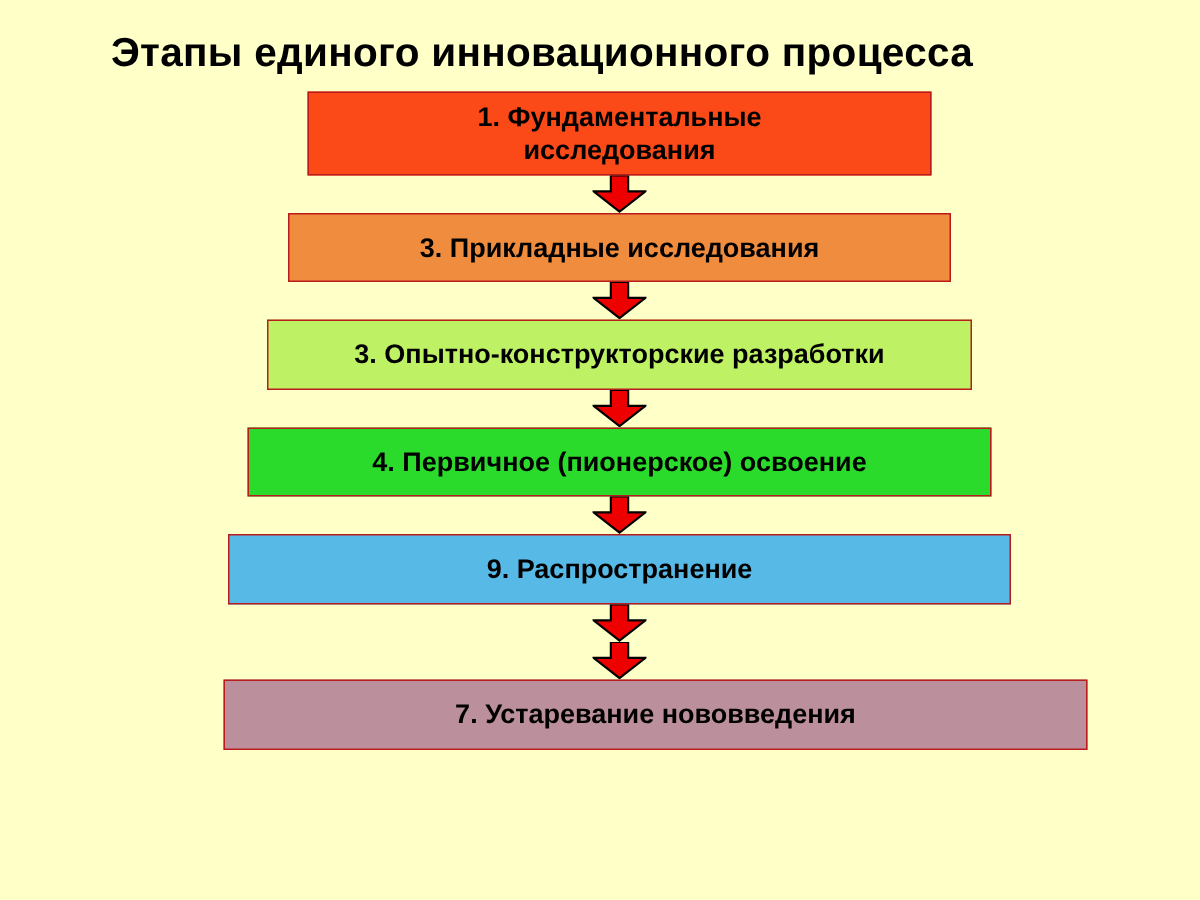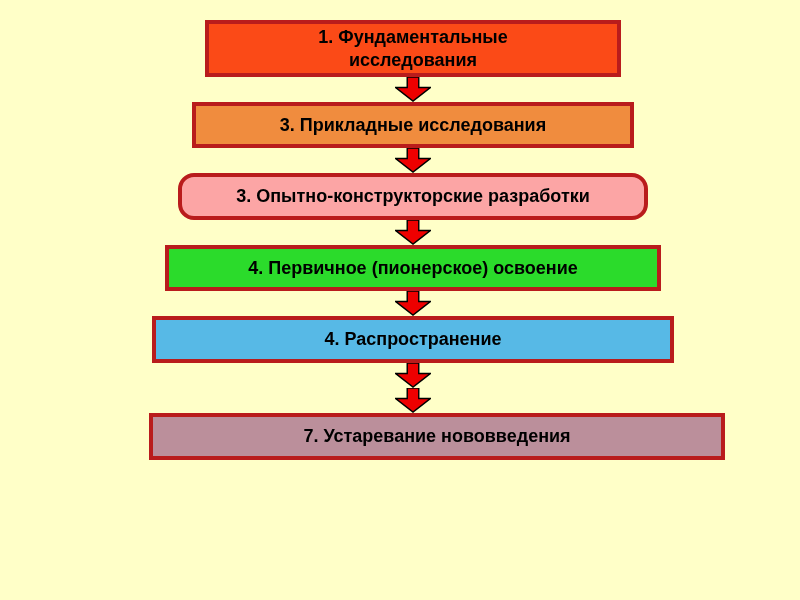--- a/index.html
+++ b/index.html
@@ -28,21 +28,21 @@
   }
   .diagram {
     position: relative;
     left: 13px;
     display: flex;
     flex-direction: column;
     align-items: center;
   }
   .stage-box {
     box-sizing: border-box;
-    border: 4px solid #b91c1c;
+    border: 1px solid #b91c1c;
     display: flex;
     align-items: center;
     justify-content: center;
     text-align: center;
     font-weight: bold;
     font-size: 18px;
     color: #000000;
     line-height: 1.25;
   }
   .stage-box .label {
@@ -67,57 +67,58 @@
   .arrow polygon {
     stroke: #000000;
     stroke-width: 1.5;
     stroke-linejoin: miter;
   }
 </style>
 </head>
 <body>
 
 <div class="slide">
+  <h1 class="slide-title">Этапы единого инновационного процесса</h1>
 
   <div class="diagram">
 
     <div class="stage-box s1" style="background-color: rgb(251, 74, 23);">
       <span class="label">1. Фундаментальные исследования</span>
     </div>
 
     <svg class="arrow" viewBox="0 0 36 26" aria-hidden="true">
       <polygon points="12,0 24,0 24,11 36,11 18,25 0,11 12,11" style="fill: rgb(238, 0, 0);"></polygon>
     </svg>
 
     <div class="stage-box s2" style="background-color: rgb(240, 140, 62);">
       <span class="label">3. Прикладные исследования</span>
     </div>
 
     <svg class="arrow" viewBox="0 0 36 26" aria-hidden="true">
       <polygon points="12,0 24,0 24,11 36,11 18,25 0,11 12,11" style="fill: rgb(238, 0, 0);"></polygon>
     </svg>
 
-    <div class="stage-box s3" style="background-color: #fca5a5; border-radius: 16px;">
+    <div class="stage-box s3" style="background-color: #bef264;">
       <span class="label">3. Опытно-конструкторские разработки</span>
     </div>
 
     <svg class="arrow" viewBox="0 0 36 26" aria-hidden="true">
       <polygon points="12,0 24,0 24,11 36,11 18,25 0,11 12,11" style="fill: rgb(238, 0, 0);"></polygon>
     </svg>
 
     <div class="stage-box s4" style="background-color: rgb(43, 219, 43);">
       <span class="label">4. Первичное (пионерское) освоение</span>
     </div>
 
     <svg class="arrow" viewBox="0 0 36 26" aria-hidden="true">
       <polygon points="12,0 24,0 24,11 36,11 18,25 0,11 12,11" style="fill: rgb(238, 0, 0);"></polygon>
     </svg>
 
     <div class="stage-box s5" style="background-color: rgb(87, 185, 230);">
-      <span class="label">4. Распространение</span>
+      <span class="label">9. Распространение</span>
     </div>
 
     <svg class="arrow" viewBox="0 0 36 26" aria-hidden="true">
       <polygon points="12,0 24,0 24,11 36,11 18,25 0,11 12,11" style="fill: rgb(238, 0, 0);"></polygon>
     </svg>
 
 
     <svg class="arrow" viewBox="0 0 36 26" aria-hidden="true">
       <polygon points="12,0 24,0 24,11 36,11 18,25 0,11 12,11" style="fill: rgb(238, 0, 0);"></polygon>
     </svg>

